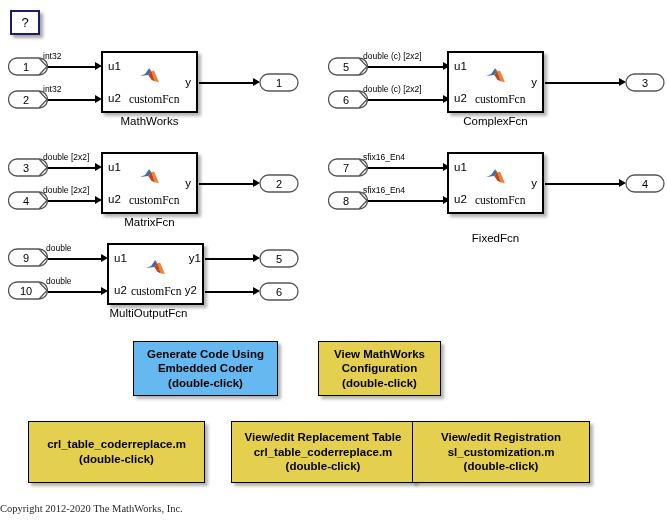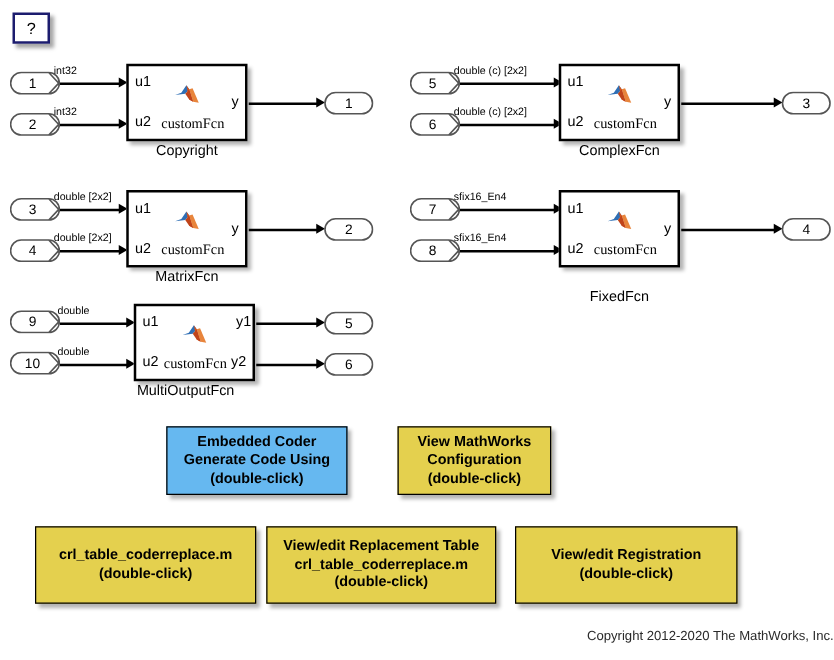--- a/index.html
+++ b/index.html
@@ -192,21 +192,21 @@
     <span class="port-label" style="left:5px; top:40px;">u2</span>
     <span class="port-label" style="right:5px; top:24px;">y</span>
     <svg class="matlab-logo" style="left:36px; top:13px;" viewBox="0 0 48 40">
       <path d="M2,22 L13,18 L22,5 L27,12 L20,20 Z" fill="#2f6fb5"></path>
       <path d="M22,5 L27,12 L34,34 L27,30 Z" fill="#d95319"></path>
       <path d="M27,12 L34,34 L44,36 L33,10 Z" fill="#e8853c"></path>
       <path d="M20,20 L27,30 L34,34 L27,12 Z" fill="#c0441a"></path>
     </svg>
     <span class="fcn-name" style="left:26px; top:40px;">customFcn</span>
   </div>
-  <div class="block-caption" style="left:101px; top:115px; width:97px;">Copyright</div>
+  <div class="block-caption" style="left:101px; top:115px; width:97px;">MathWorks</div>
 
   <div class="wire" style="left:199px; top:82px; width:56px;"></div>
   <div class="arrow" style="left:253px; top:78px;"></div>
   <div class="outport" style="left:259px; top:73px;">
     <svg class="shape" viewBox="0 0 40 19">
       <rect x="1" y="1" width="38" height="17" rx="8.5" ry="8.5" fill="#ffffff" stroke="#555" stroke-width="1.3"></rect>
     </svg>
     <span class="port-num">1</span>
   </div>
 
@@ -387,51 +387,52 @@
   <div class="arrow" style="left:253px; top:287px;"></div>
   <div class="outport" style="left:259px; top:282px;">
     <svg class="shape" viewBox="0 0 40 19">
       <rect x="1" y="1" width="38" height="17" rx="8.5" ry="8.5" fill="#ffffff" stroke="#555" stroke-width="1.3"></rect>
     </svg>
     <span class="port-num">6</span>
   </div>
 
   <div class="ui-button blue" style="left:133px; top:341px; width:145px; height:55px;">
     <div>
+      <div>Generate Code Using</div>
       <div>Embedded Coder</div>
-      <div>Generate Code Using</div>
       <div>(double-click)</div>
     </div>
   </div>
 
   <div class="ui-button yellow" style="left:318px; top:341px; width:123px; height:55px;">
     <div>
       <div>View MathWorks</div>
       <div>Configuration</div>
       <div>(double-click)</div>
     </div>
   </div>
 
   <div class="ui-button yellow" style="left:28px; top:421px; width:177px; height:62px;">
     <div>
       <div>crl_table_coderreplace.m</div>
       <div>(double-click)</div>
     </div>
   </div>
 
-  <div class="ui-button yellow" style="left:213px; top:421px; width:184px; height:62px;">
+  <div class="ui-button yellow" style="left:231px; top:421px; width:184px; height:62px;">
     <div>
       <div>View/edit Replacement Table</div>
       <div>crl_table_coderreplace.m</div>
       <div>(double-click)</div>
     </div>
   </div>
 
   <div class="ui-button yellow" style="left:412px; top:421px; width:178px; height:62px;">
     <div>
       <div>View/edit Registration</div>
+      <div>sl_customization.m</div>
       <div>(double-click)</div>
     </div>
   </div>
 
-  <div class="copyright" style="left:0; top:503px; width:667px; text-align:right;">Copyright 2012-2020 The MathWorks, Inc.</div>
+  <div class="copyright" style="left:0; top:503px; width:667px; text-align:left;font-family:Liberation Serif, serif;">Copyright 2012-2020 The MathWorks, Inc.</div>
 
 </div>
 
 </body></html>

